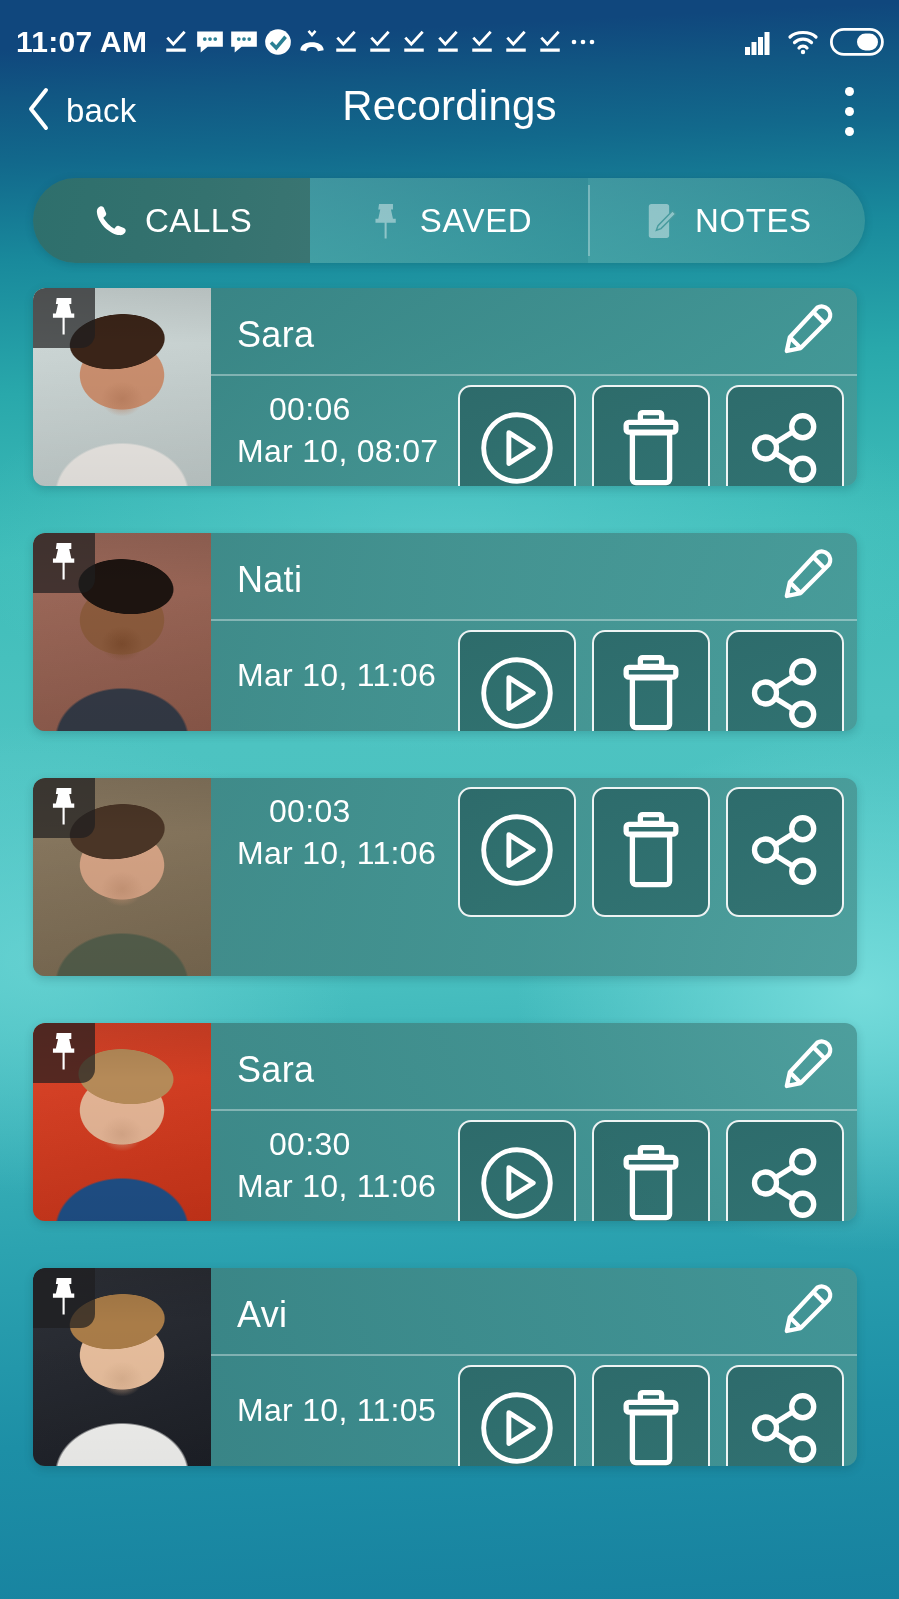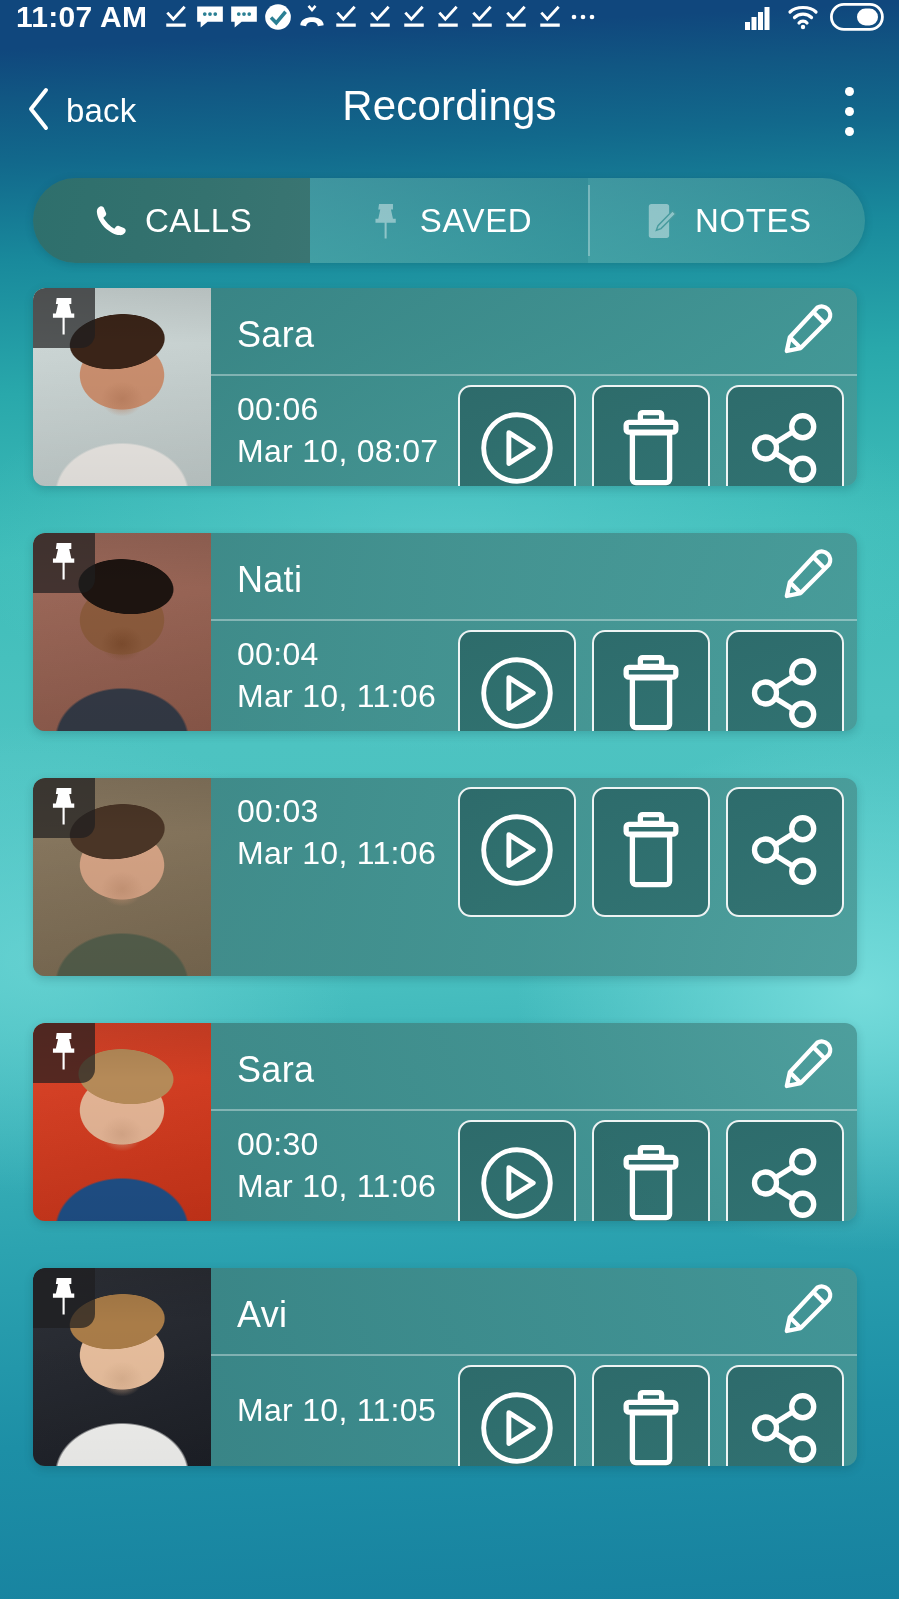--- a/index.html
+++ b/index.html
@@ -22,22 +22,22 @@
         #3fbdb9 34%,
         #4dc3c1 46%,
         #49c0c0 60%,
         #2ca3b0 76%,
         #1d8fa6 88%,
         #17819f 100%);
   }
 
   
   #statusbar{
-    position:absolute; left:0; top:0; width:899px; height:56px;
-    display:flex; align-items:flex-start; padding:0 14px 0 16px;
+    position:absolute; left:0; top:14px; width:899px; height:56px;
+    display:flex; align-items:center; padding:0 14px 0 16px;
     color:#ffffff;
   }
   #clock{ font-size:30px; font-weight:bold; letter-spacing:0.3px; white-space:nowrap; }
   #sb-left{ display:flex; align-items:center; gap:0px; margin-left:12px; flex:1; }
   .sbi{ width:34px; height:34px; display:flex; align-items:center; justify-content:center; flex:none; }
   .sbi svg{ display:block; }
   #sb-right{ display:flex; align-items:center; gap:9px; }
 
   
   #appbar{
@@ -112,21 +112,21 @@
   }
   .edit-btn{
     position:absolute; right:20px; top:50%; transform:translateY(-50%);
     width:60px; height:60px; display:flex; align-items:center; justify-content:center;
   }
   .card-body{ position:relative; height:108px; }
   .meta{
     position:absolute; left:26px; top:50%; transform:translateY(-50%);
     color:#ffffff; line-height:1.32;
   }
-  .meta .dur{ font-size:32px; font-weight:400; letter-spacing:0.3px; }
+  .meta .dur{ font-size:32px; font-weight:400; letter-spacing:0.3px;margin-left:32px; }
   .meta .dt{ font-size:32px; font-weight:400; letter-spacing:0.3px; }
   .actions{
     position:absolute; right:13px; top:9px; display:flex; gap:16px;
   }
   .act{
     width:118px; height:130px; border-radius:13px;
     border:2.5px solid rgba(255,255,255,0.92);
     background:linear-gradient(160deg, rgba(44,104,104,0.92) 0%, rgba(48,112,111,0.92) 100%);
     display:flex; align-items:center; justify-content:center;
   }
@@ -375,21 +375,20 @@
             <span class="edit-btn">
               <span><svg width="56" height="56" viewBox="0 0 30 30">
                   <path d="M20.5 3.6 a4.6 4.6 0 0 1 6.3 6.3 L11.6 25.2 L4.2 26.8 L5.8 19.4 Z" fill="none" stroke="#fff" stroke-width="2.3" stroke-linejoin="round"></path>
                   <line x1="18.6" y1="6.2" x2="24.2" y2="11.8" stroke="#fff" stroke-width="2.3"></line>
                   <line x1="5.8" y1="19.4" x2="11.6" y2="25.2" stroke="#fff" stroke-width="2.3"></line>
                 </svg></span>
             </span>
           </div>
           <div class="card-body">
             <div class="meta">
-              <div class="dur">00:04</div>
               <div class="dt">Mar 10, 11:06</div>
             </div>
             <div class="actions">
               <div class="act">
                 <span><svg width="78" height="78" viewBox="0 0 48 48">
                     <circle cx="24" cy="24" r="20.5" fill="none" stroke="#fff" stroke-width="3"></circle>
                     <path d="M19 14.5 L34 24 L19 33.5 Z" fill="none" stroke="#fff" stroke-width="3" stroke-linejoin="round"></path>
                   </svg></span>
               </div>
               <div class="act">

